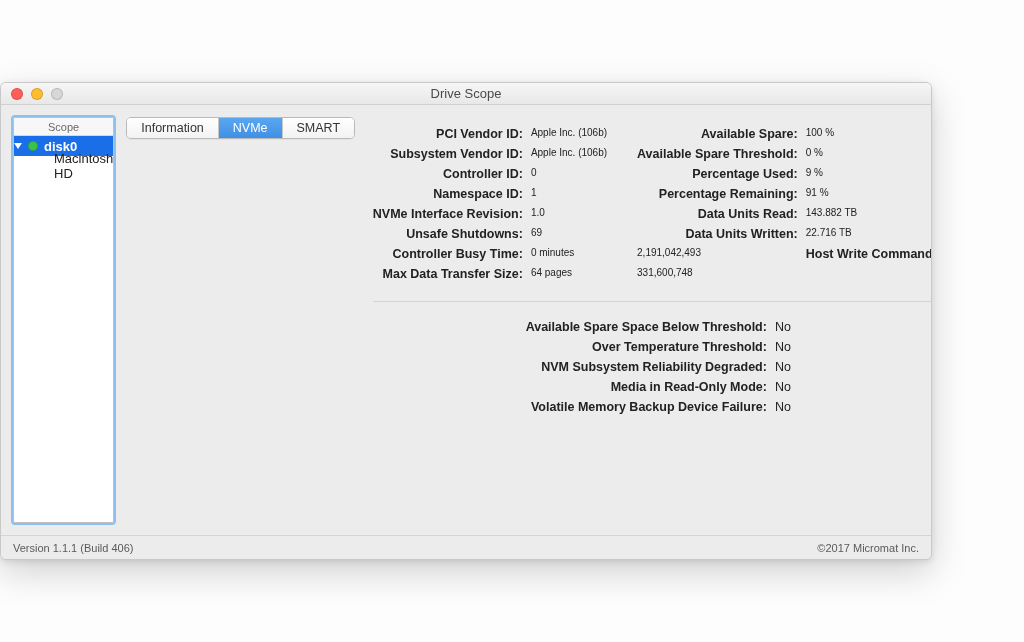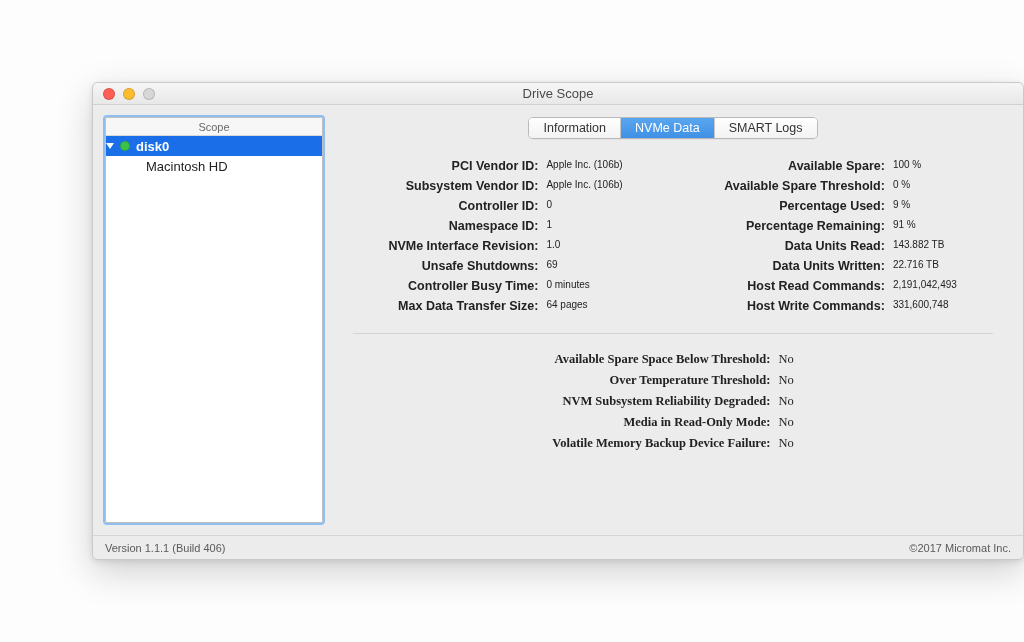--- a/index.html
+++ b/index.html
@@ -6,21 +6,21 @@
   html, body {
     width: 1024px; height: 642px;
     background: #ffffff;
     font-family: -apple-system, "Helvetica Neue", Arial, sans-serif;
     font-size: 13px;
     color: #222;
   }
   .canvas {
     width: 1024px; height: 642px;
     background: #fdfdfd;
-    display: flex; align-items: center; justify-content: flex-end;
+    display: flex; align-items: center; justify-content: flex-start;
   }
   .window {
     width: 932px; height: 478px;
     background: #ececec;
     border: 1px solid #c9c9c9;
     border-radius: 6px;
     box-shadow: 0 12px 36px rgba(0,0,0,0.18), 0 2px 6px rgba(0,0,0,0.10);
     display: flex; flex-direction: column;
     overflow: hidden;
   }
@@ -81,21 +81,21 @@
     border-left: 4px solid transparent;
     border-right: 4px solid transparent;
     border-top: 6px solid #fff;
   }
   .status-dot {
     width: 10px; height: 10px; border-radius: 50%;
     background: #3ac24a; border: 0.5px solid rgba(0,0,0,0.15);
   }
   .sb-row.child { padding-left: 40px; color: #222; }
   .main {
-    flex: 1; display: flex; flex-direction: column;
+    flex: 1; display: flex; flex-direction: row;
   }
   .tabbar {
     display: flex; justify-content: center; margin-bottom: 10px;
   }
   .segmented {
     display: inline-flex; height: 22px;
     border: 1px solid #b9b9b9; border-radius: 5px;
     overflow: hidden; background: #fff;
     box-shadow: 0 1px 0 rgba(0,0,0,0.04);
   }
@@ -126,21 +126,20 @@
   .col .value { text-align: left; font-size: 10px; color: #222; white-space: nowrap; }
   .col.left { flex: 1; }
   .col.right { flex: 1; }
   .sep {
     height: 1px; background: #d4d4d4; margin: 20px 0 18px 0;
   }
   .status-block {
     display: grid; grid-template-columns: auto auto;
     column-gap: 8px; row-gap: 6px;
     justify-content: center;
-    font-family: Liberation Serif, serif;
   }
   .status-block .label { text-align: right; font-weight: 700; font-size: 12.5px; }
   .status-block .value { text-align: left; font-size: 12.5px; }
   .footer {
     height: 24px; border-top: 1px solid #d5d5d5;
     display: flex; align-items: center; justify-content: space-between;
     padding: 0 12px; font-size: 11px; color: #5a5a5a;
     background: #ececec;
   }
 </style>
@@ -210,21 +209,20 @@
               <div class="label">Available Spare Threshold:</div>
               <div class="value">0 %</div>
               <div class="label">Percentage Used:</div>
               <div class="value">9 %</div>
               <div class="label">Percentage Remaining:</div>
               <div class="value">91 %</div>
               <div class="label">Data Units Read:</div>
               <div class="value">143.882 TB</div>
               <div class="label">Data Units Written:</div>
               <div class="value">22.716 TB</div>
-              <div class="label">Host Read Commands:</div>
               <div class="value">2,191,042,493</div>
               <div class="label">Host Write Commands:</div>
               <div class="value">331,600,748</div>
             </div>
           </div>
 
           <div class="sep"></div>
 
           <div class="status-block">
             <div class="label">Available Spare Space Below Threshold:</div>

